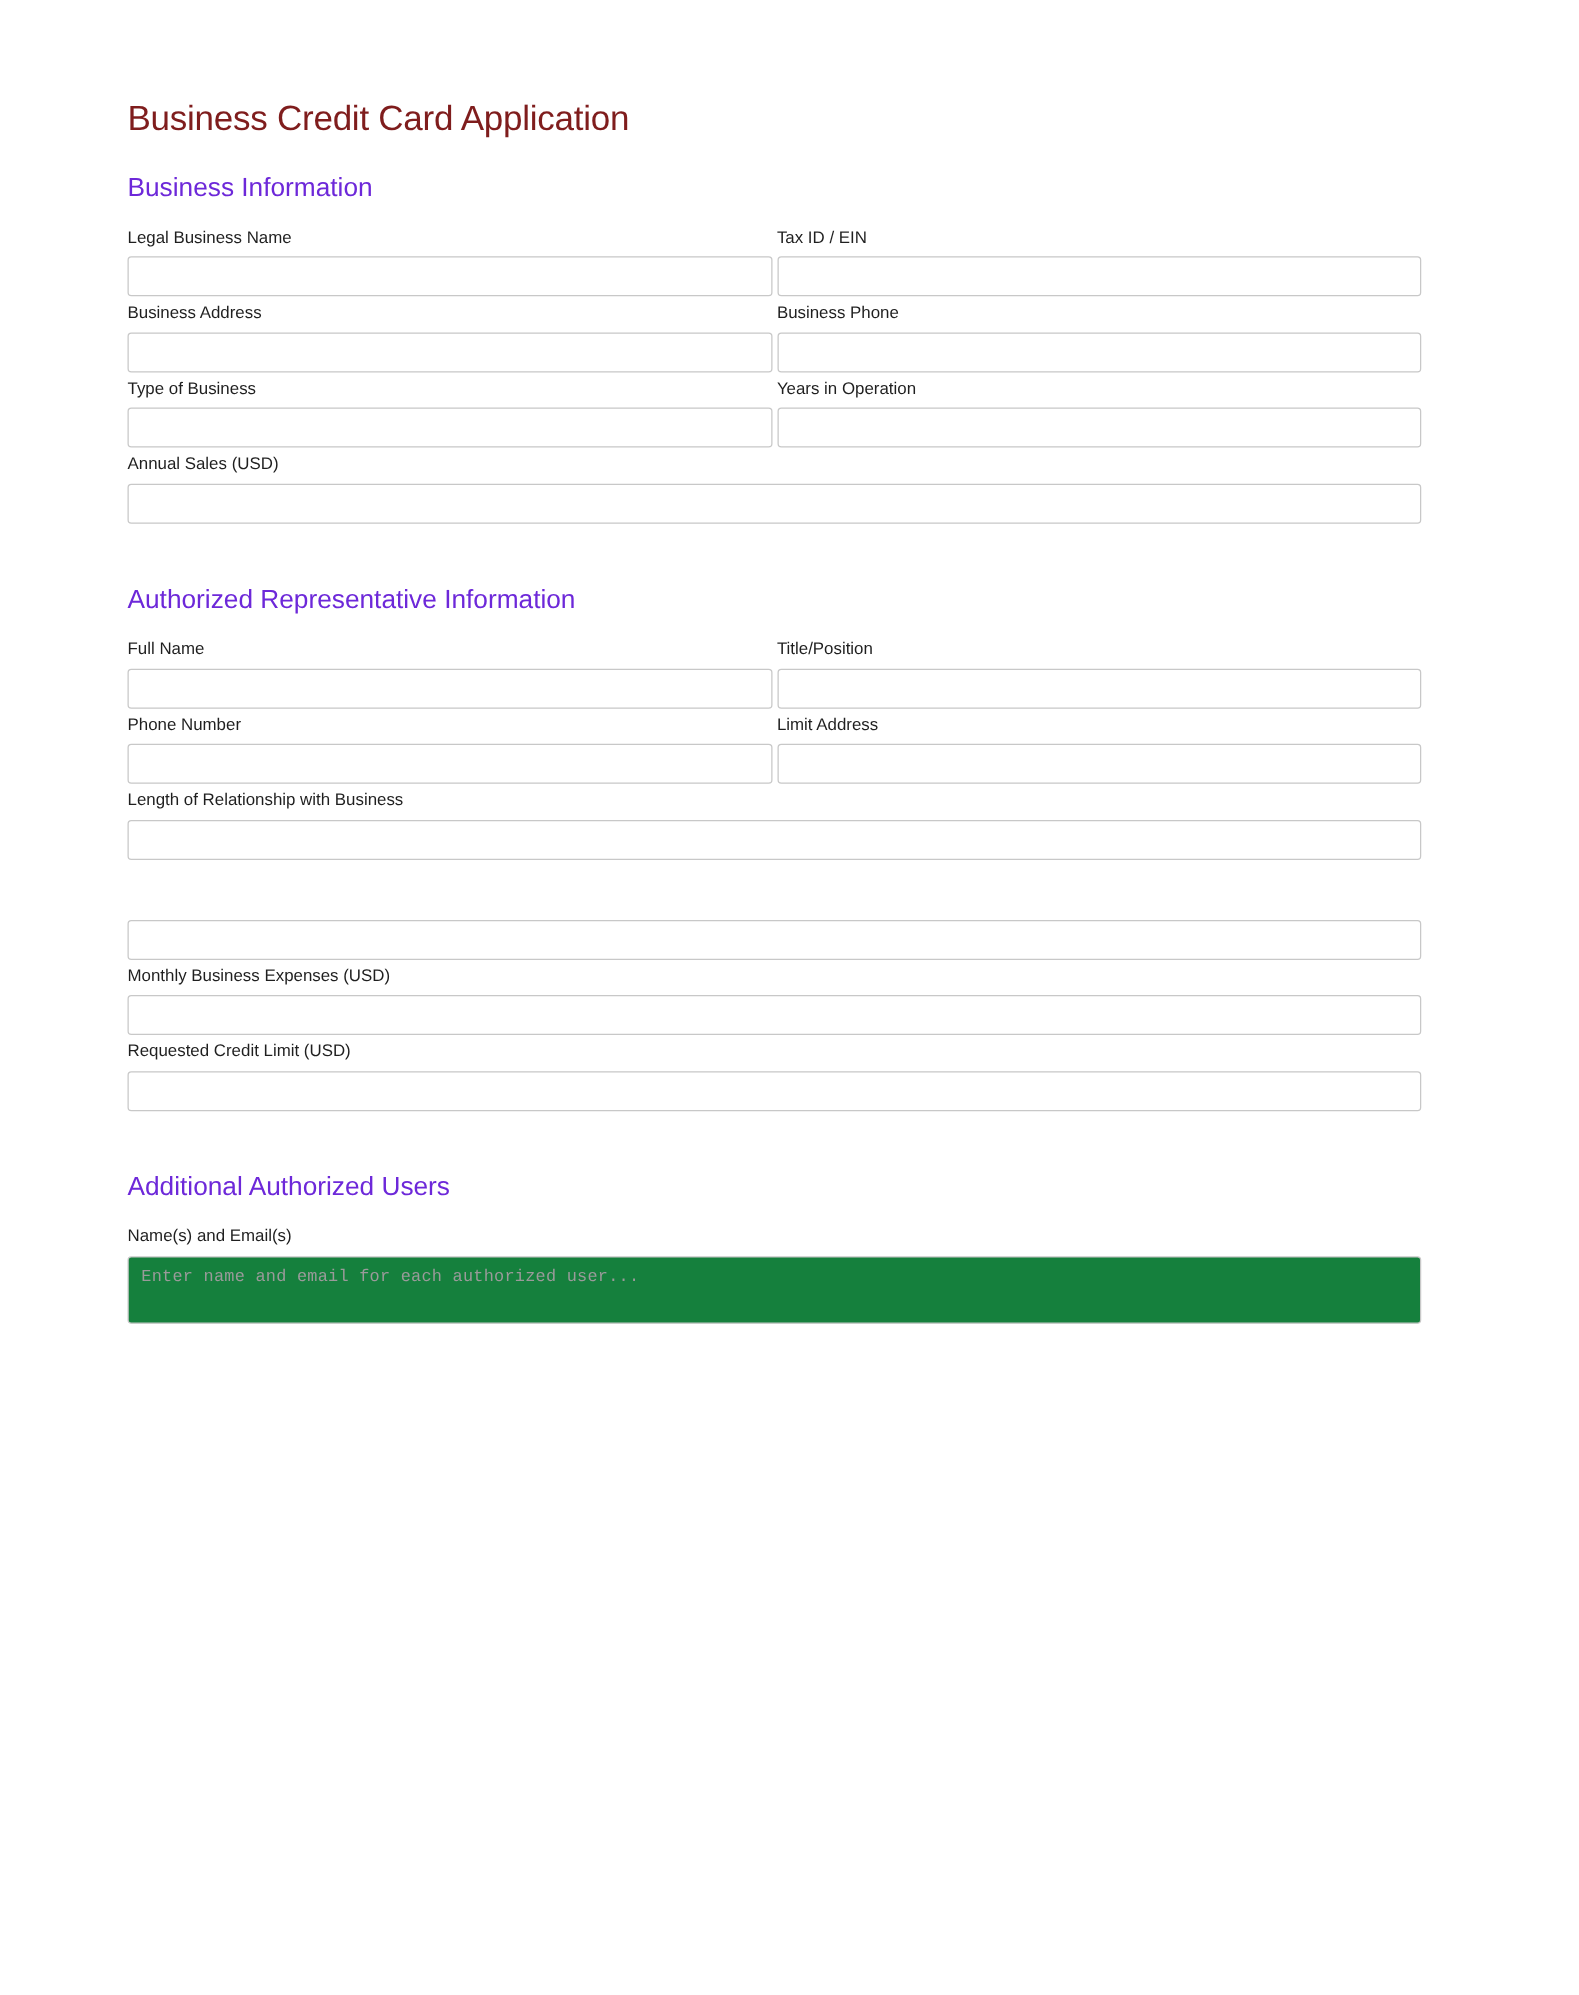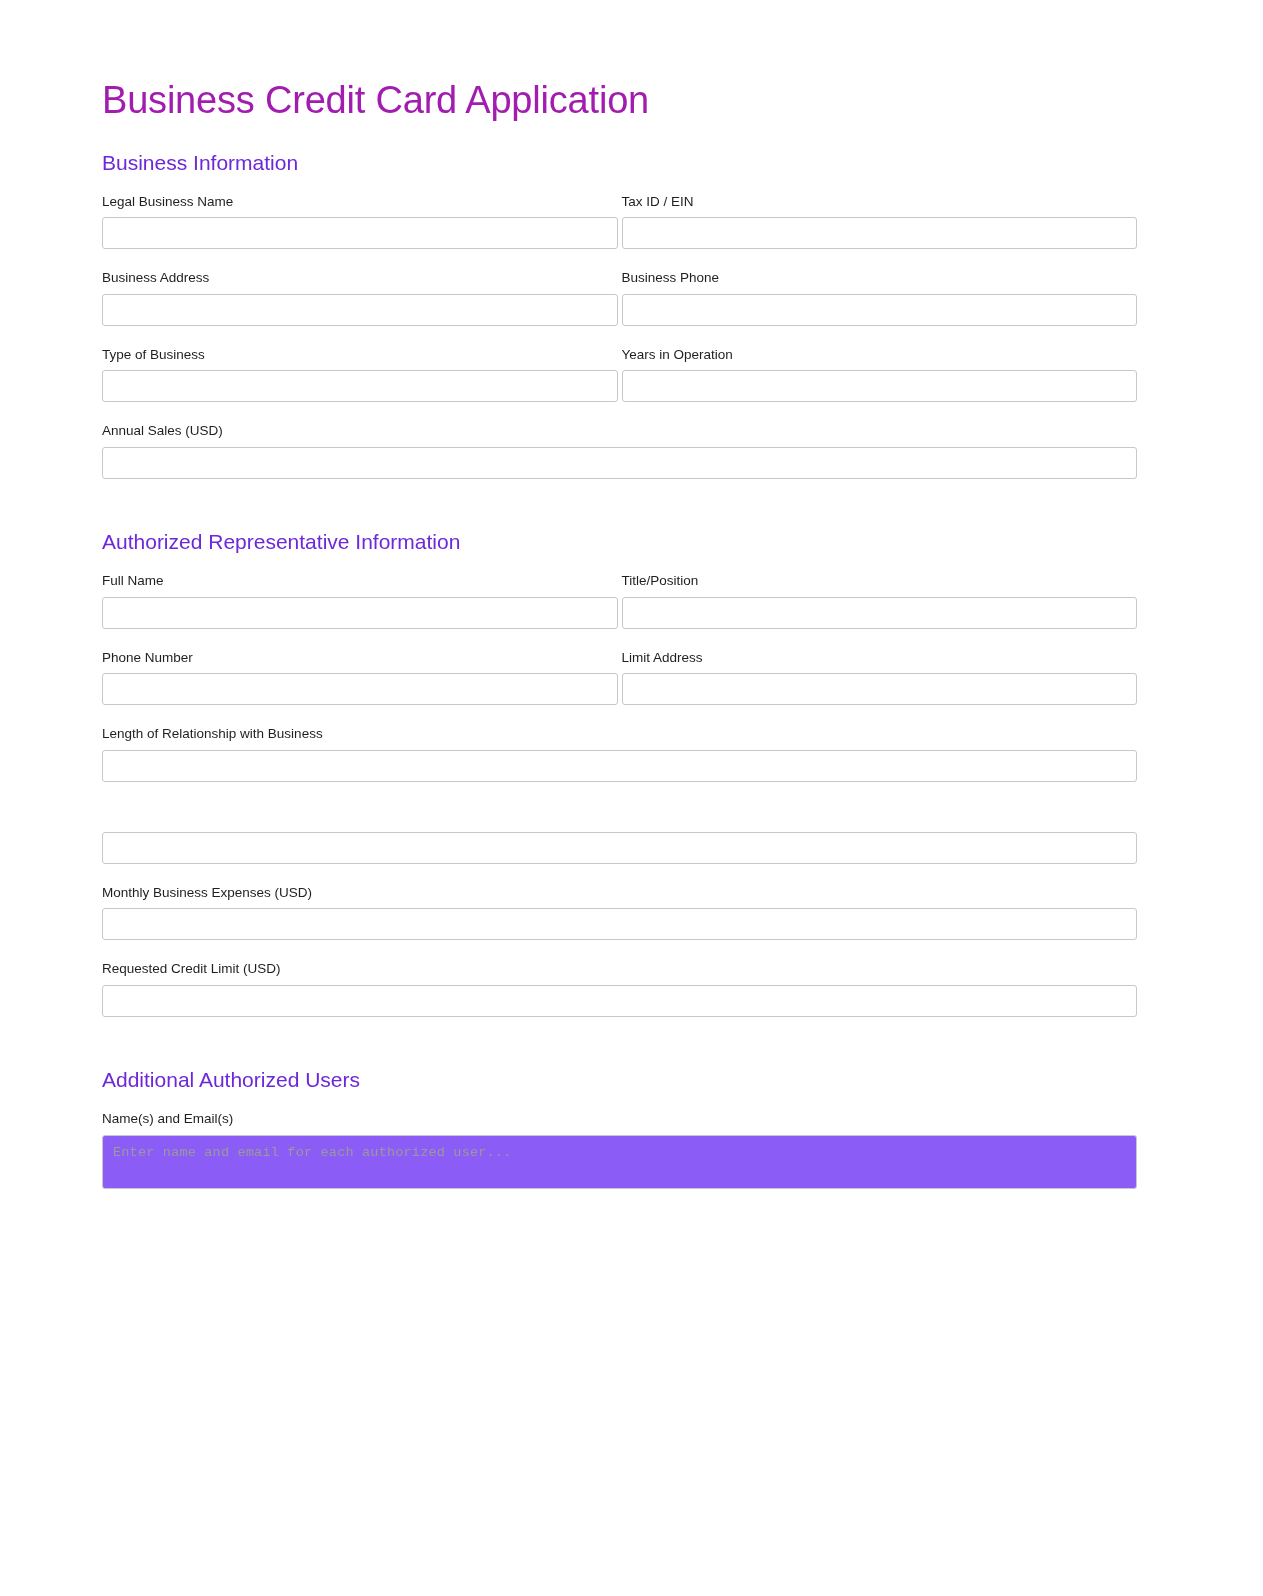--- a/index.html
+++ b/index.html
@@ -15,41 +15,41 @@
     color: #1a1a1a;
     -webkit-font-smoothing: antialiased;
   }
   .page {
     width: 1263px;
     min-height: 1596px;
     background: #ffffff;
     padding: 60px 126px 40px 102px;
   }
   .form-title {
-    font-size: 38px;
+    font-size: 28px;
     font-weight: 400;
     letter-spacing: -0.2px;
-    color: #a21caf;
+    color: #7f1d1d;
     margin: 18px 0 26px 0;
     line-height: 1.2;
   }
   .section {
     margin-bottom: 18px;
   }
   .section-title {
     font-size: 21px;
     font-weight: 400;
     color: #6d28d9;
     margin: 0 0 18px 0;
     line-height: 1.2;
   }
   .row {
     display: flex;
     gap: 4px;
-    margin-bottom: 20px;
+    margin-bottom: 4px;
   }
   .field {
     flex: 1 1 0;
     min-width: 0;
   }
   .field.full {
     flex: 1 1 100%;
   }
   .field-label {
     display: block;
@@ -70,21 +70,21 @@
     color: #1f1f1f;
     padding: 4px 9px;
     outline: none;
   }
   .field-textarea {
     display: block;
     width: 100%;
     height: 54px;
     border: 1px solid #c8c8c8;
     border-radius: 3px;
-    background: #8b5cf6;
+    background: #15803d;
     font-family: "Liberation Mono", monospace;
     font-size: 13.5px;
     color: #1f1f1f;
     padding: 8px 10px;
     resize: none;
     outline: none;
     line-height: 1.4;
   }
   .field-textarea::placeholder {
     color: #9a9a9a;

